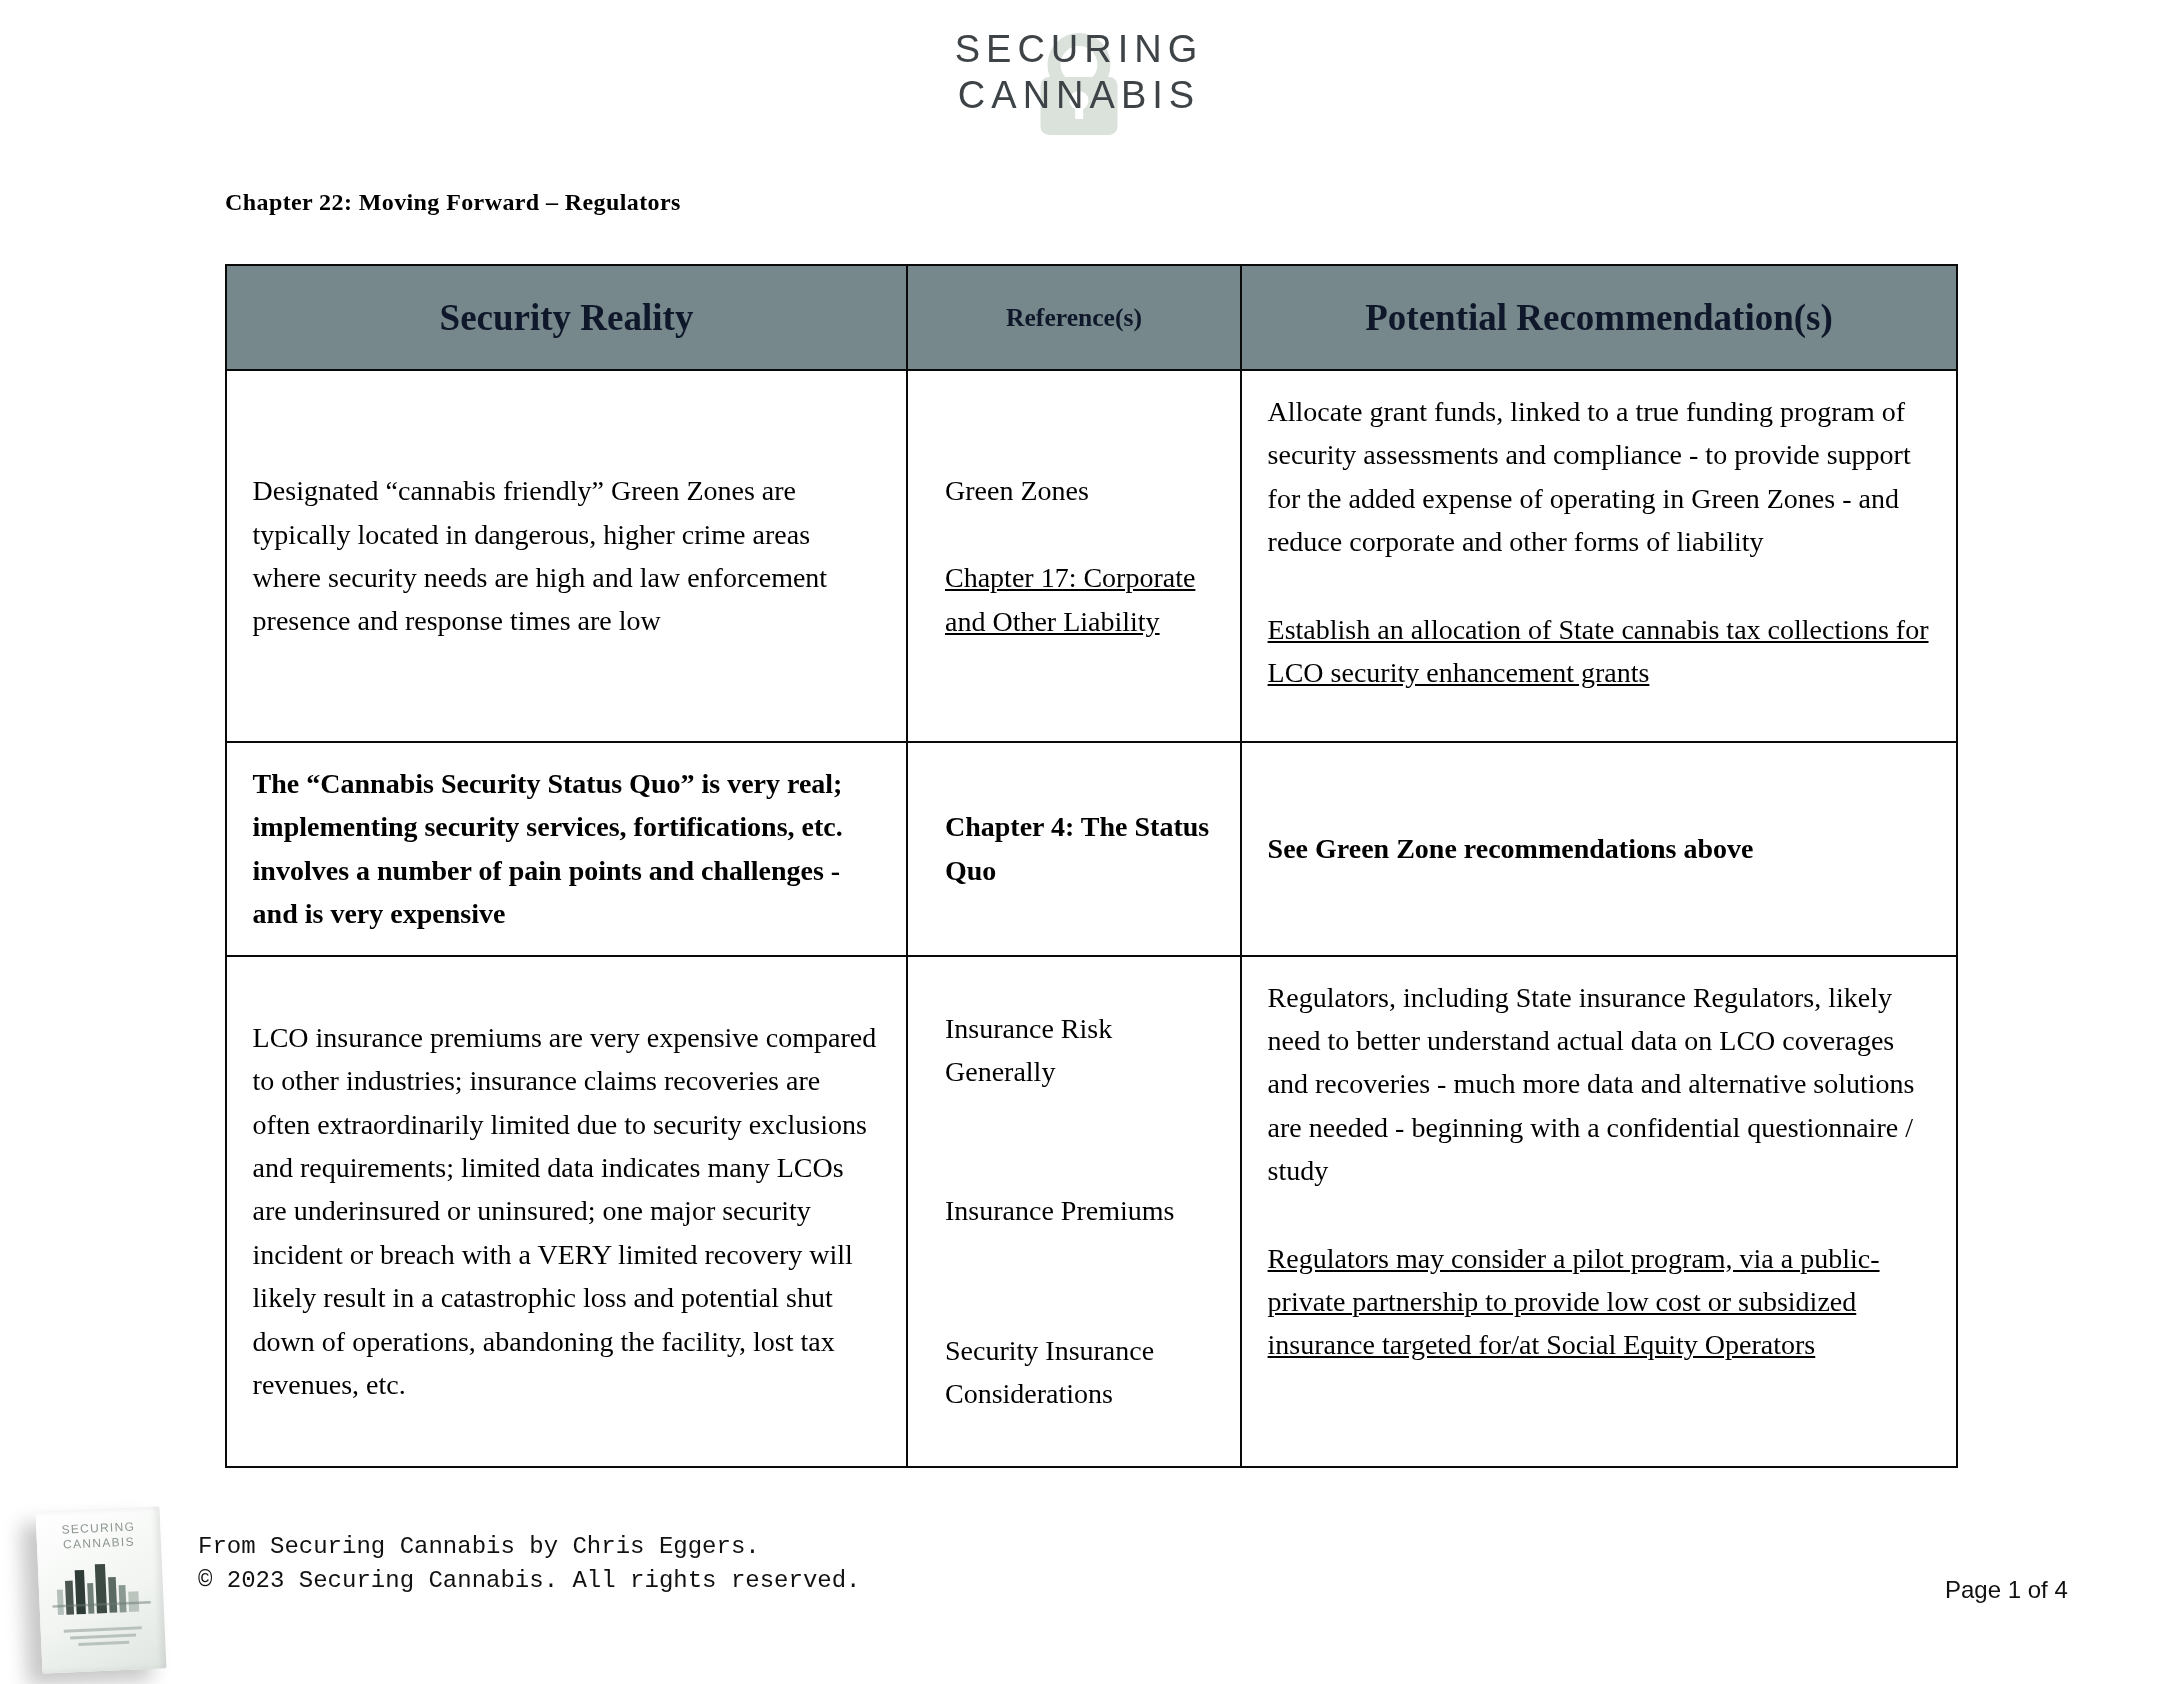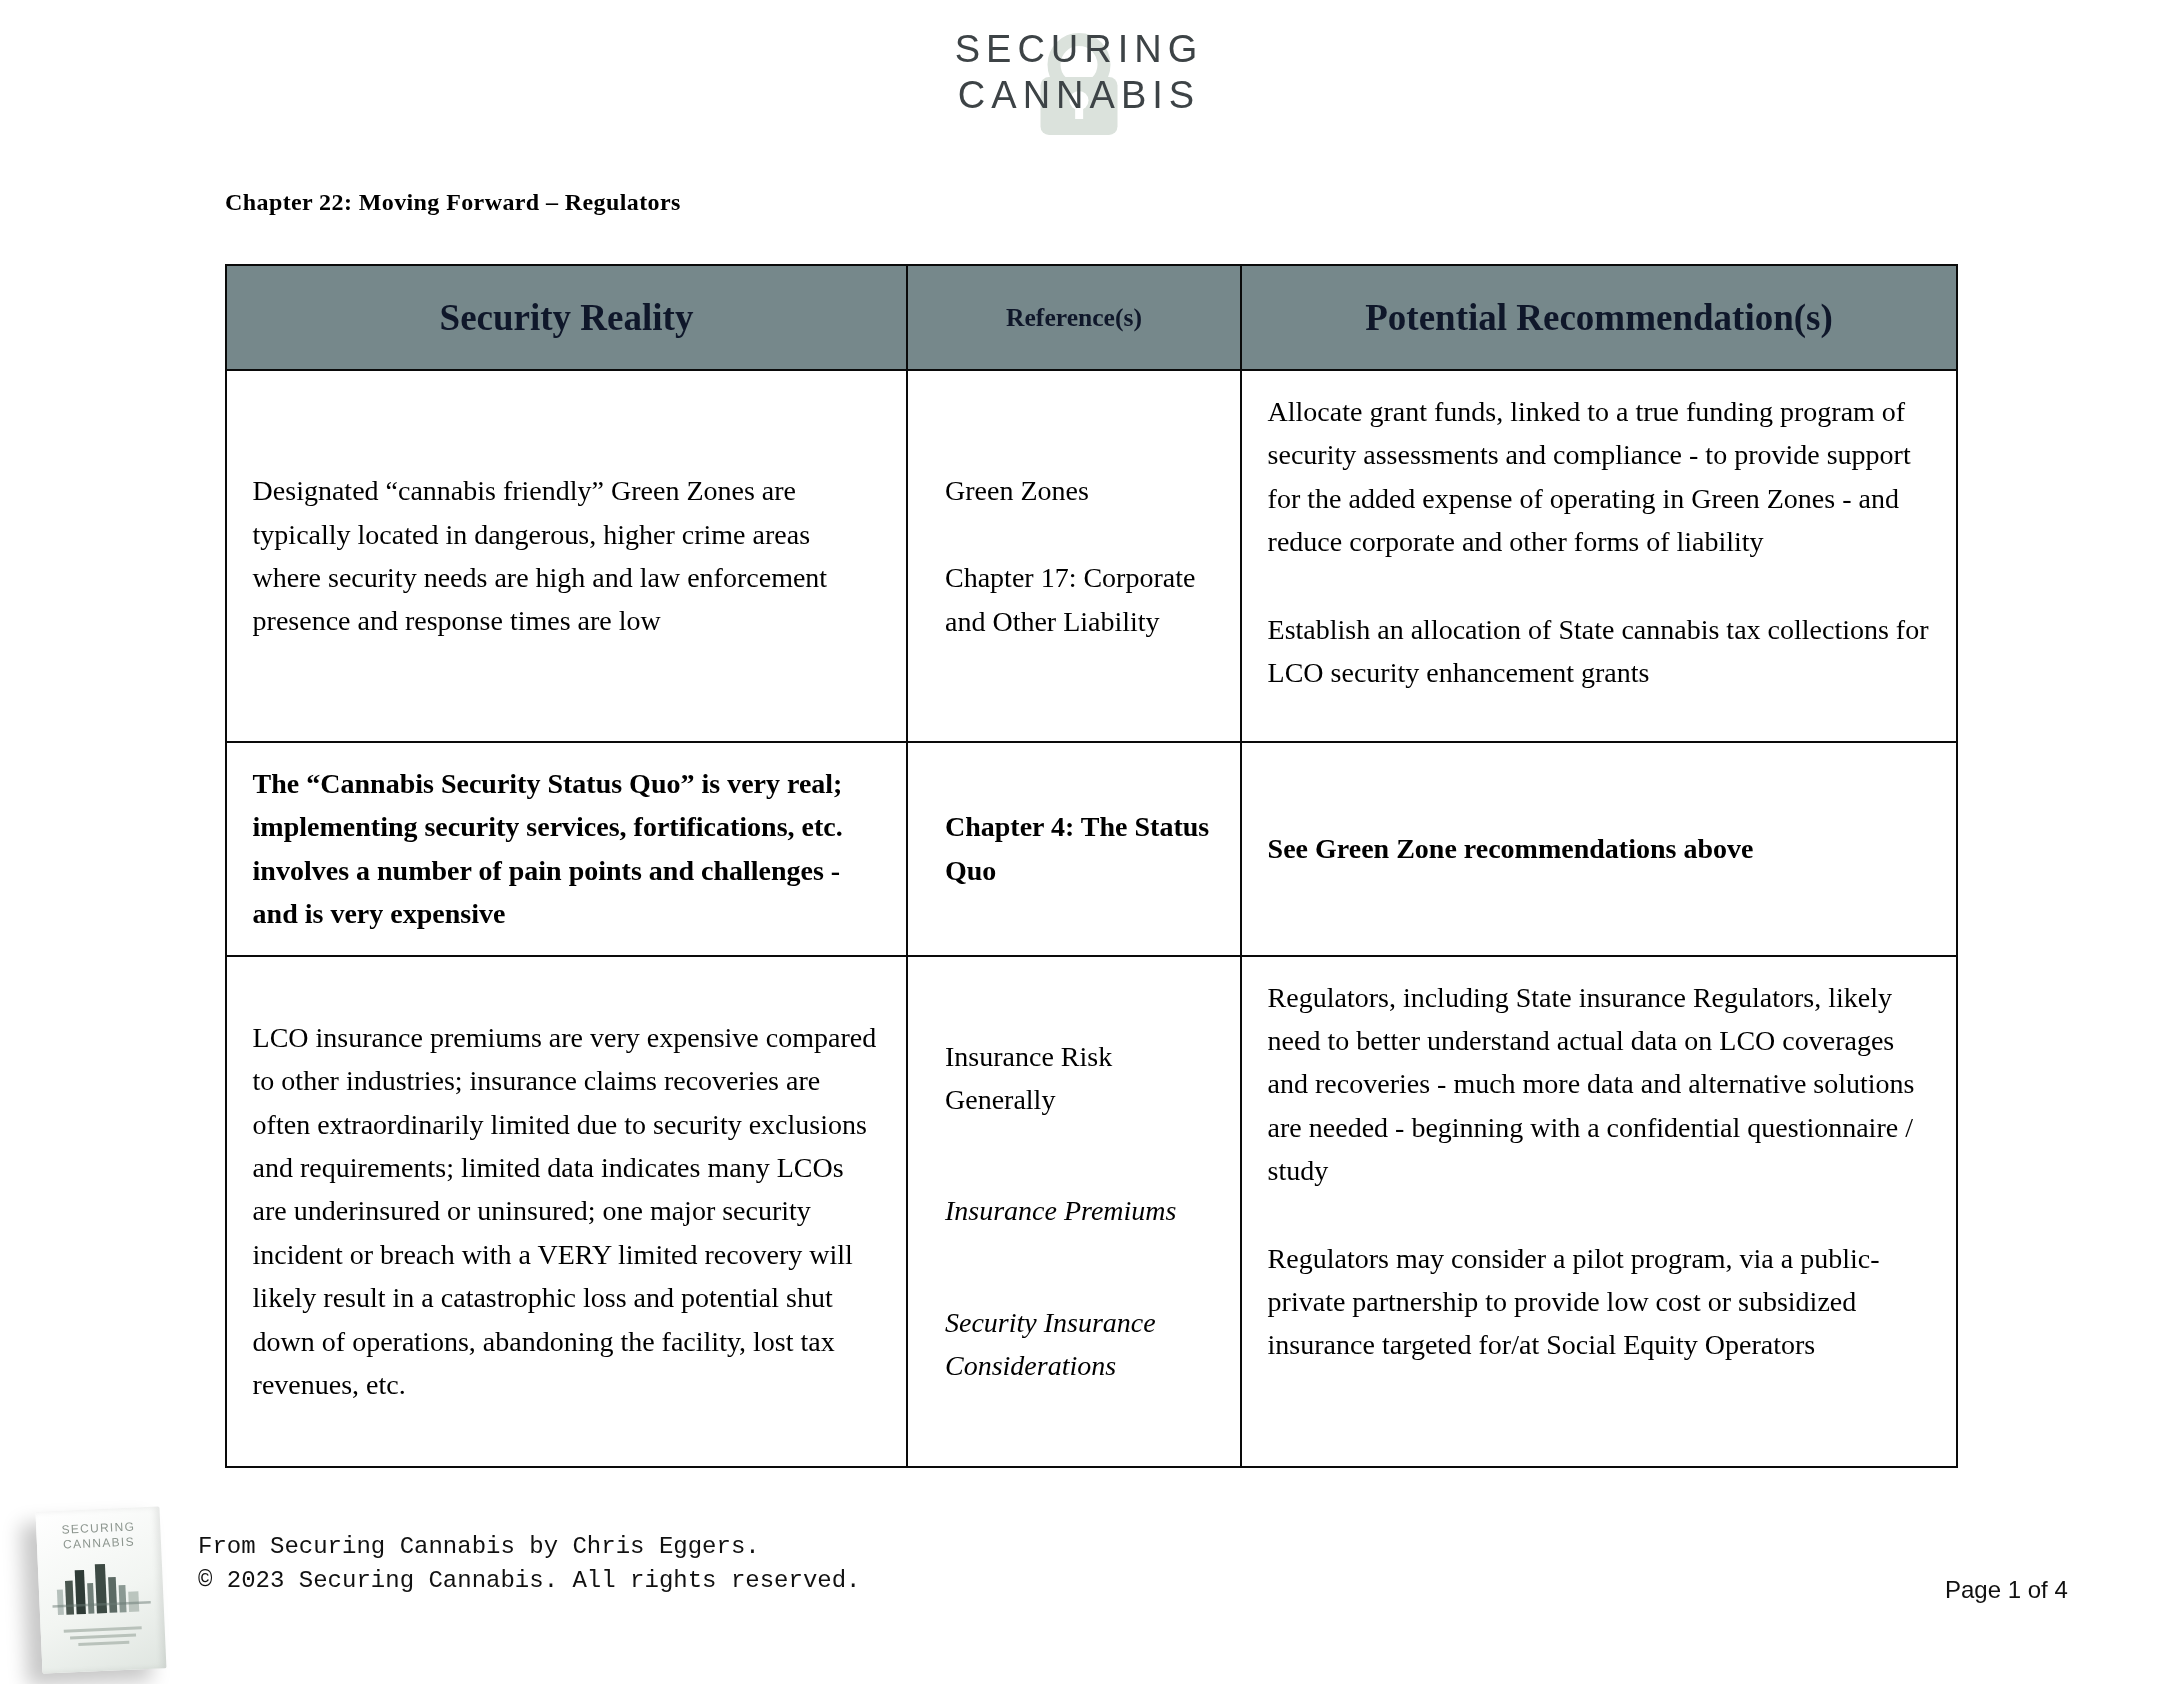--- a/index.html
+++ b/index.html
@@ -38,22 +38,22 @@
   .doc thead tr { height:105px; }
   .doc th { background:#76888b; color:#0f172a; font-weight:bold;
             text-align:center; vertical-align:middle; }
   .th-large { font-size:37px; }
   .th-small { font-size:25.6px; }
   .doc td { background:#ffffff; font-size:28px; line-height:1.55;
             padding:19px 25.6px; vertical-align:middle; }
   .doc td.refs { padding-left:37px; }
   .doc td.v-top { vertical-align:top; }
   .doc td p { margin:0; }
-  .doc td p.gap  { margin-top:44px; }
-  .doc td p.gap-lg { margin-top:68px;font-style:italic; }
+  .doc td p.gap  { margin-top:44px;text-decoration:underline; }
+  .doc td p.gap-lg { margin-top:96px; }
   tr.r1 { height:372px; } tr.r2 { height:196px;font-weight:bold; } tr.r3 { height:511px; }
 
   
   .book { position:absolute; left:39px; top:1509px; width:124px; height:162px;
           transform:rotate(-2.5deg);
           background:linear-gradient(155deg,#ffffff 0%,#f2f5f2 55%,#dfe5e0 100%);
           box-shadow:-15.3px 12px 19px rgba(0,0,0,0.22), inset -4.3px 0 6px rgba(0,0,0,0.08);
           border-radius:1.7px; }
   .book-title { margin-top:12px; text-align:center;
           font-family:"Liberation Sans", sans-serif; font-size:12px;

